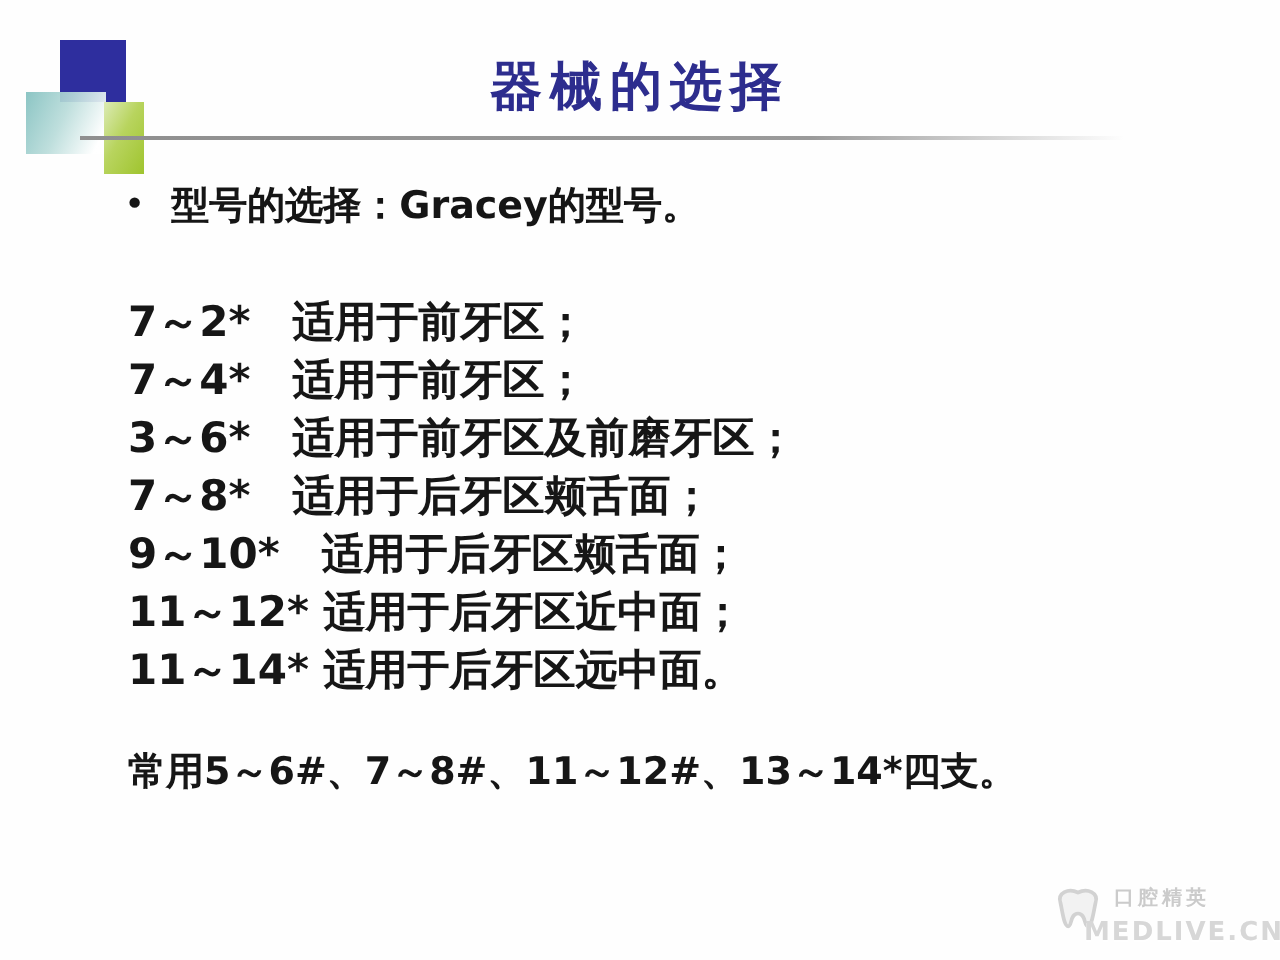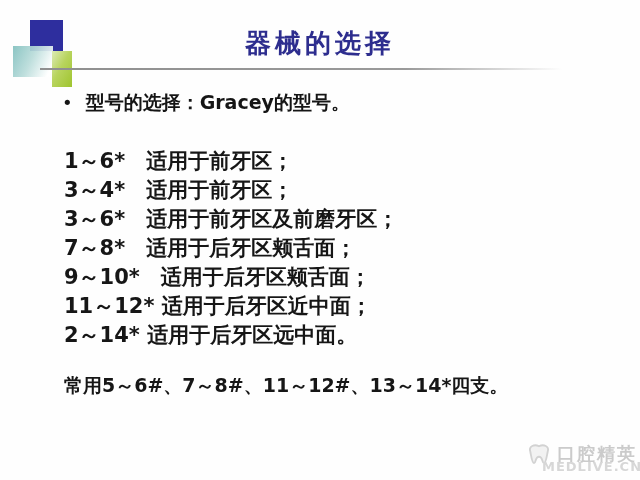--- a/index.html
+++ b/index.html
@@ -106,21 +106,21 @@
     z-index: 6;
   }
   .wm-tooth {
     position: absolute;
     left: 0; top: 1px;
     width: 28px; height: 28px;
   }
   .wm-brand {
     position: absolute;
     left: 32px; top: 2px;
-    font-size: 18px;
+    font-size: 10px;
     font-weight: 700;
     letter-spacing: 2px;
     color: #cbcbcb;
     text-shadow: 0 1px 0 #ffffff;
     white-space: nowrap;
   }
   .wm-site {
     position: absolute;
     left: 17px; top: 19px;
     font-size: 13px;
@@ -142,27 +142,27 @@
   <div class="title-rule"></div>
 
   <div class="slide-title">器械的选择</div>
 
   <div class="bullet-row">
     <span class="bullet-dot">•</span>
     <span class="bullet-text">型号的选择：Gracey的型号。</span>
   </div>
 
   <div class="model-list">
-    <div class="model-line">1～6*　适用于前牙区；</div>
-    <div class="model-line">3～4*　适用于前牙区；</div>
+    <div class="model-line">7～2*　适用于前牙区；</div>
+    <div class="model-line">7～4*　适用于前牙区；</div>
     <div class="model-line">3～6*　适用于前牙区及前磨牙区；</div>
     <div class="model-line">7～8*　适用于后牙区颊舌面；</div>
     <div class="model-line">9～10*　适用于后牙区颊舌面；</div>
     <div class="model-line">11～12* 适用于后牙区近中面；</div>
-    <div class="model-line">2～14* 适用于后牙区远中面。</div>
+    <div class="model-line">11～14* 适用于后牙区远中面。</div>
   </div>
 
   <div class="summary-line">常用5～6#、7～8#、11～12#、13～14*四支。</div>
 
   <div class="watermark">
     <svg class="wm-tooth" viewBox="0 0 24 24" fill="none">
       <path d="M4.5 9 C3 4.5 8 2.5 12 4.5 C16 2.5 21 4.5 19.5 9 C18.8 12 18 19 16.2 19 C14.5 19 15.5 13.5 12 13.5 C8.5 13.5 9.5 19 7.8 19 C6 19 5.2 12 4.5 9 Z" stroke="#d2d2d2" stroke-width="1.6" fill="#f2f2f2"></path>
     </svg>
     <span class="wm-brand">口腔精英</span>
     <span class="wm-site">MEDLIVE.CN</span>

